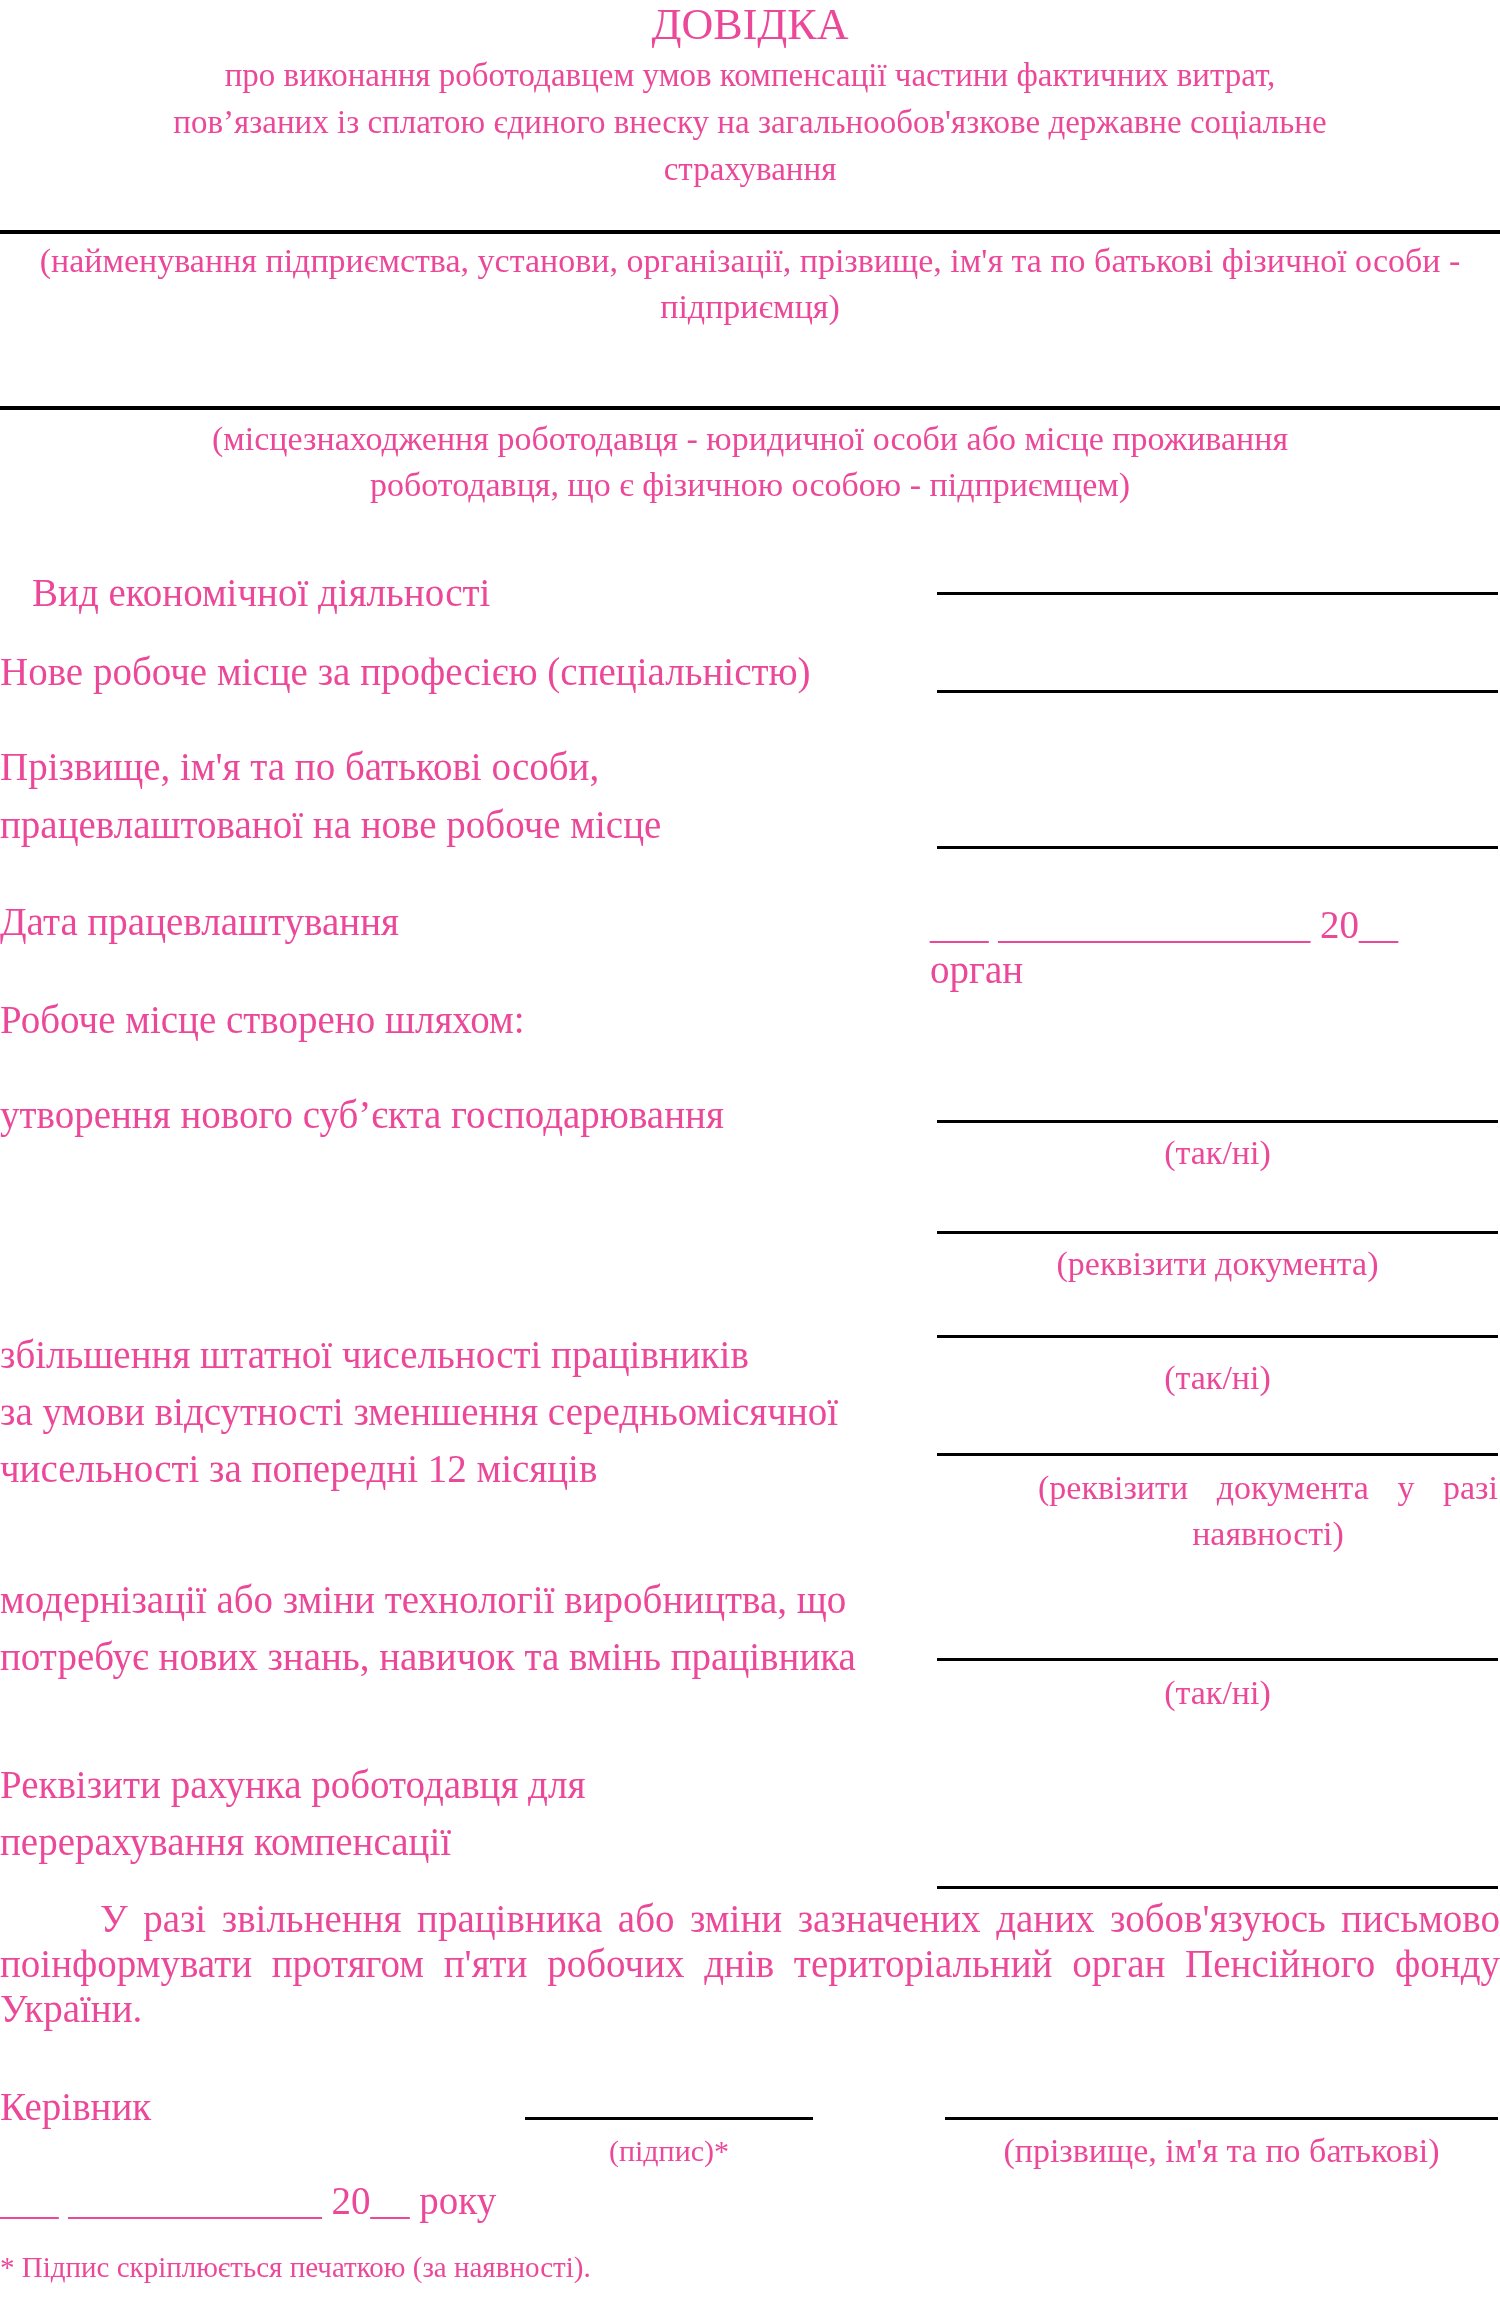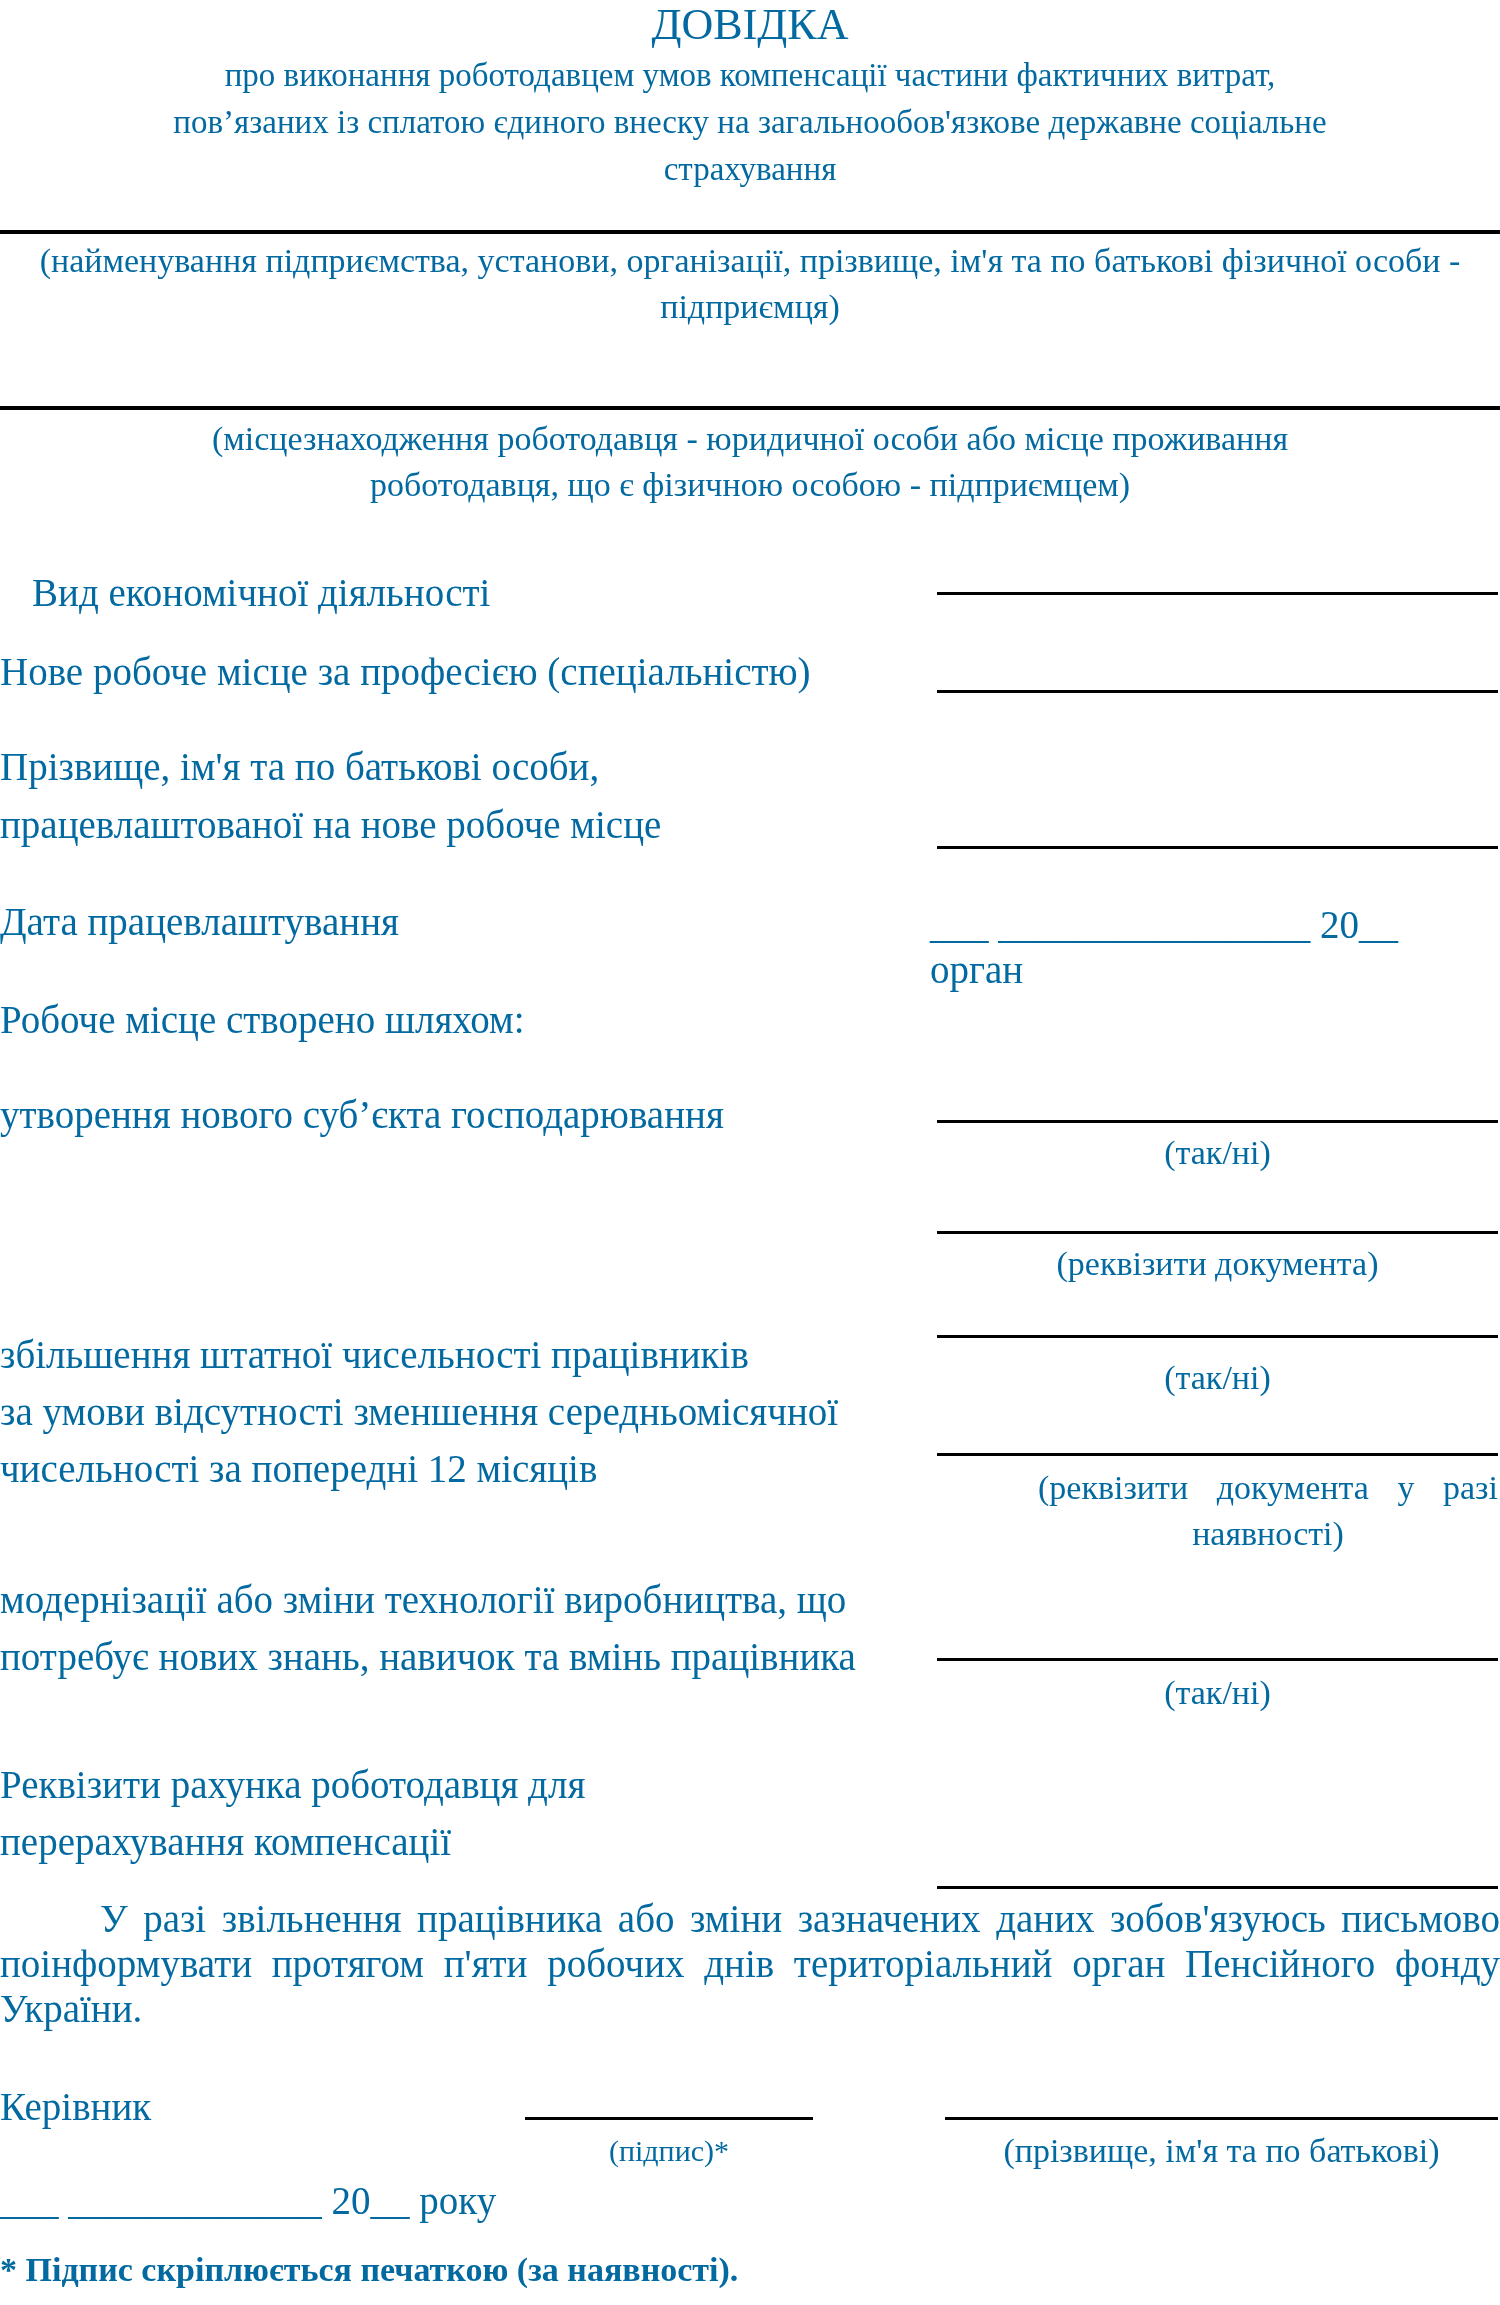--- a/index.html
+++ b/index.html
@@ -1,21 +1,21 @@
 <!DOCTYPE html>
 <html><head>
 <meta charset="utf-8">
 <style>
   html, body { margin: 0; padding: 0; background: #ffffff; }
   .page {
     position: relative;
     width: 1500px;
     height: 2305px;
     background: #ffffff;
-    color: #0369a1;
+    color: #ec4899;
     font-family: "Liberation Serif", "DejaVu Serif", serif;
     overflow: hidden;
   }
   .title {
     position: absolute; top: 0; left: 0; width: 100%;
     text-align: center; font-size: 44px; line-height: 50px;
   }
   .subtitle {
     position: absolute; top: 52px; left: 0; width: 100%;
     text-align: center; font-size: 33px; line-height: 47px;
@@ -88,21 +88,21 @@
     text-align: justify; text-indent: 100px;
   }
 
   .kerivnyk { position: absolute; left: 0; top: 2084px; font-size: 39px; }
 
   .sigline1 { position: absolute; left: 525px; width: 288px; top: 2117px; border-top: 3px solid #000; height: 0; }
   .sigline2 { position: absolute; left: 945px; width: 553px; top: 2117px; border-top: 3px solid #000; height: 0; }
   .siglabel1 { position: absolute; left: 525px; width: 288px; top: 2128px; text-align: center; font-size: 30px; line-height: 46px; }
   .siglabel2 { position: absolute; left: 945px; width: 553px; top: 2128px; text-align: center; font-size: 34px; line-height: 46px; }
 
-  .footnote { position: absolute; left: 0; top: 2251px; font-size: 34px; font-weight: bold; }
+  .footnote { position: absolute; left: 0; top: 2251px; font-size: 29px; }
 </style>
 </head>
 <body>
 
 <div class="page">
 
   <div class="title">ДОВІДКА</div>
   <div class="subtitle">про виконання роботодавцем умов компенсації частини фактичних витрат,
 пов’язаних із сплатою єдиного внеску на загальнообов'язкове державне соціальне
 страхування</div>

